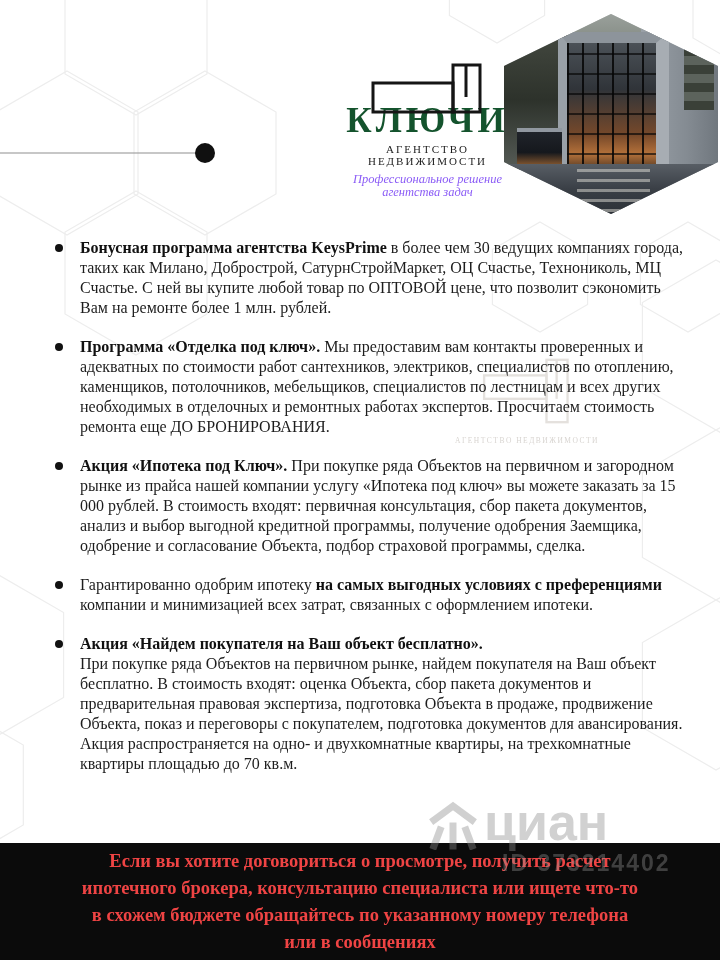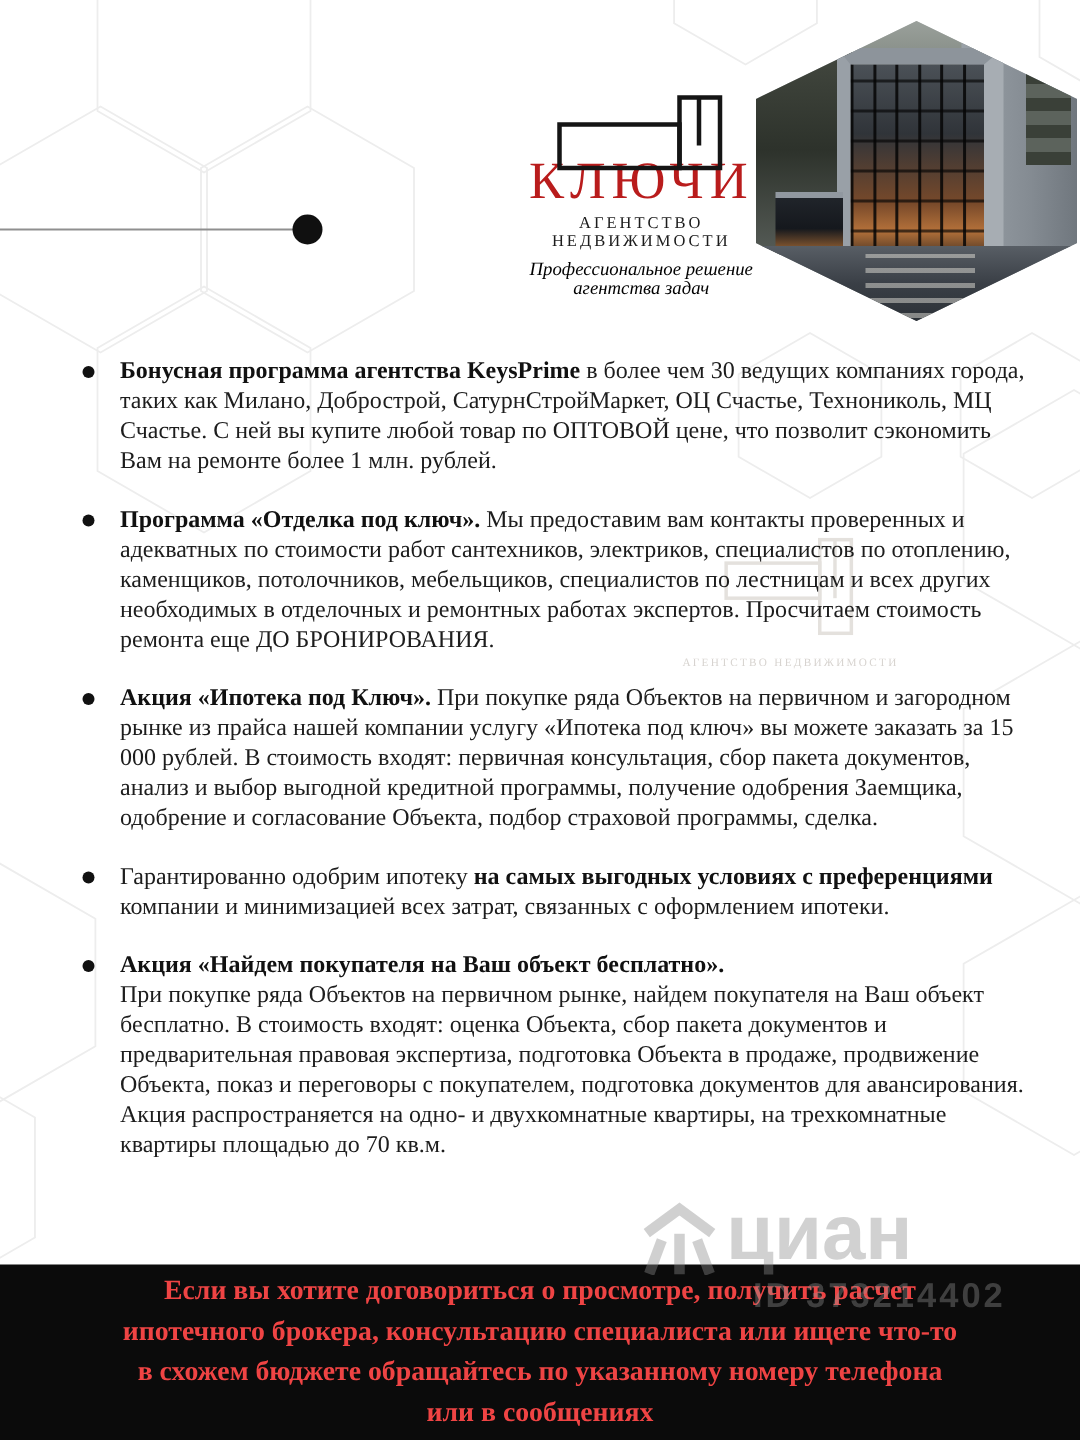--- a/index.html
+++ b/index.html
@@ -7,25 +7,25 @@
     width:720px;height:960px;position:relative;overflow:hidden;
     background:#ffffff;
     font-family:"Liberation Serif","DejaVu Serif",serif;
   }
   
   #decor{position:absolute;left:0;top:0;width:720px;height:960px;z-index:0;}
   
   .logo-block{position:absolute;left:340px;top:55px;width:175px;z-index:1;text-align:center;}
   .logo-key-svg{position:absolute;left:18px;top:2px;}
   .logo-title{
-    margin-top:46px;font-size:35px;letter-spacing:4px;color:#b91c1c;
-    font-family:"Liberation Serif",serif;font-weight:400;
+    margin-top:46px;font-size:35px;letter-spacing:4px;color:#14532d;
+    font-family:"Liberation Serif",serif;font-weight:700;
   }
   .logo-subtitle{margin-top:2px;font-size:11px;letter-spacing:2px;color:#1c1c1c;}
-  .logo-tagline{margin-top:6px;font-style:italic;font-size:12.5px;line-height:13px;color:#000000;}
+  .logo-tagline{margin-top:6px;font-style:italic;font-size:12.5px;line-height:13px;color:#8b5cf6;}
   
   .hex-photo{
     position:absolute;left:504px;top:14px;width:214px;height:200px;z-index:1;
     clip-path:polygon(50% 0%,100% 26%,100% 74%,50% 100%,0% 74%,0% 26%);
     background:linear-gradient(180deg,#c3c7c6 0%,#9ba1a3 45%,#6c7278 100%);
   }
   .hex-photo>div{position:absolute;}
   .ph-trees-left{left:0;top:0;width:30%;height:78%;
     background:linear-gradient(180deg,#494e45 0%,#2d322b 55%,#565c57 100%);}
   .ph-trees-top{left:28%;top:0;width:46%;height:22%;

